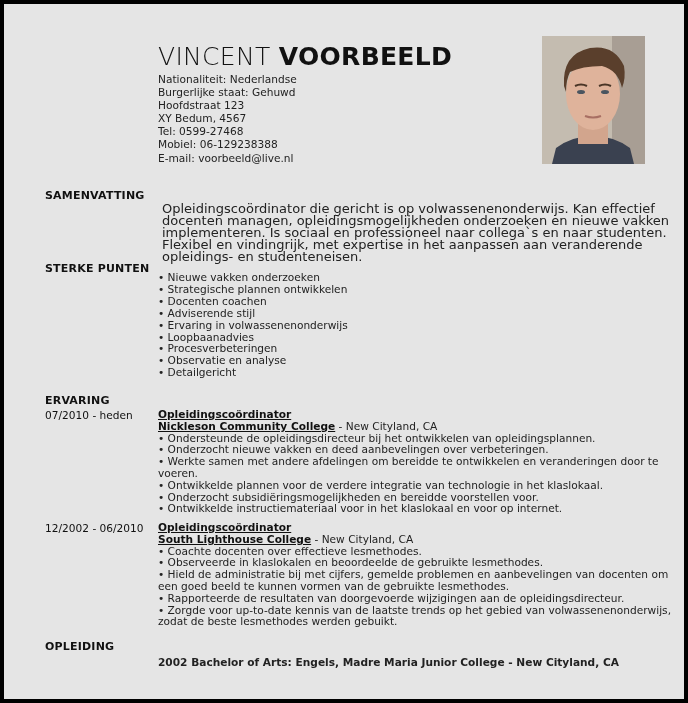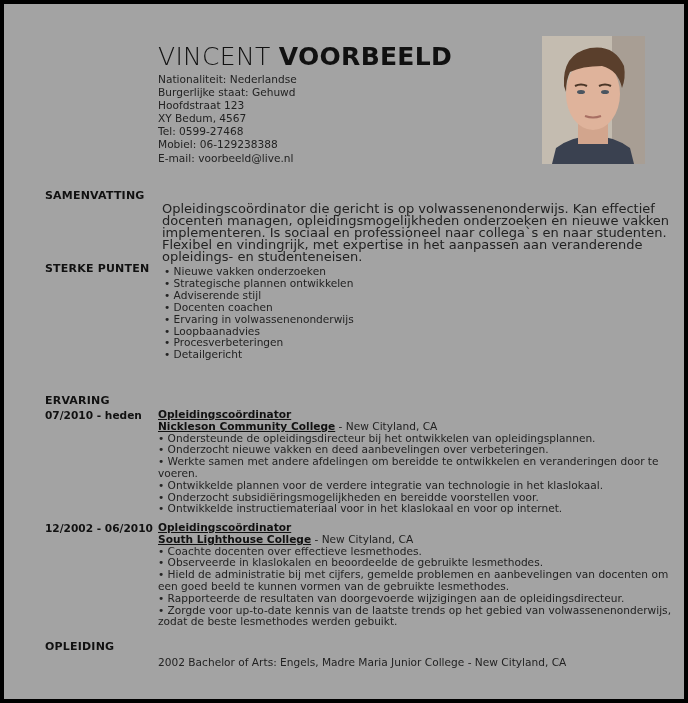--- a/index.html
+++ b/index.html
@@ -1,43 +1,43 @@
 <!DOCTYPE html>
 <html><head>
 <meta charset="utf-8">
 <style>
   html, body { margin:0; padding:0; }
   body {
     width:688px; height:703px; background:#000; position:relative; overflow:hidden;
     font-family:"DejaVu Sans", sans-serif;
   }
   .page {
-    position:absolute; left:4px; top:4px; width:680px; height:695px; background:#a3a3a3;
+    position:absolute; left:4px; top:4px; width:680px; height:695px; background:#e5e5e5;
     color:#1a1a1a;
   }
   .abs { position:absolute; }
   .name { left:154px; top:38px; font-size:25px; letter-spacing:0.3px; line-height:30px; white-space:nowrap; color:#111; }
   .name .first { font-weight:300; font-family:"DejaVu Sans", sans-serif; }
   .name .last { font-weight:bold; }
   .contact { left:154px; top:69px; font-size:10.6px; line-height:13.1px; color:#222; }
   .contact div { white-space:nowrap; }
   .photo {
     left:538px; top:32px; width:103px; height:128px; overflow:hidden;
     background: linear-gradient(90deg,#cfc7bb 0%, #b9afa2 30%, #a79c90 70%, #8f8780 100%);
   }
   .heading { left:41px; font-size:11px; font-weight:bold; color:#111; letter-spacing:0.2px; white-space:nowrap; }
   .para { left:158px; width:520px; font-size:13px; line-height:12px; color:#222; }
   .bullets { left:154px; font-size:10.6px; line-height:11.9px; color:#222; }
   .bullets div { white-space:nowrap; }
-  .date { left:41px; font-size:10.6px; font-weight:bold; color:#111; white-space:nowrap; }
+  .date { left:41px; font-size:10.6px; font-weight:normal; color:#111; white-space:nowrap; }
   .job { left:154px; width:525px; font-size:10.6px; line-height:11.8px; color:#222; }
   .job .title, .job .org { font-weight:bold; color:#111;text-decoration:underline; }
   .job .loc { font-weight:normal; }
   .job .line { white-space:normal; }
-  .edu { left:154px; top:652px; font-size:10.6px; color:#222; white-space:nowrap; }
+  .edu { left:154px; top:652px; font-size:10.6px; color:#222; white-space:nowrap;font-weight:bold; }
 </style>
 </head>
 <body>
 
 <div class="page">
 
   <div class="abs name">
     <span class="first">VINCENT</span>
     <span class="last">VOORBEELD</span>
   </div>
@@ -65,28 +65,29 @@
       <path d="M33 50 Q39 47 45 50" stroke="#4a3526" stroke-width="2" fill="none"></path>
       <path d="M57 50 Q63 47 69 50" stroke="#4a3526" stroke-width="2" fill="none"></path>
       <path d="M43 80 Q51 83 59 80" stroke="#a86f63" stroke-width="2" fill="none"></path>
     </svg>
   </div>
 
   <div class="abs heading" style="top:185px;">SAMENVATTING</div>
   <div class="abs para" style="top:199px;">Opleidingscoördinator die gericht is op volwassenenonderwijs. Kan effectief docenten managen, opleidingsmogelijkheden onderzoeken en nieuwe vakken implementeren. Is sociaal en professioneel naar collega`s en naar studenten. Flexibel en vindingrijk, met expertise in het aanpassen aan veranderende opleidings- en studenteneisen.</div>
 
   <div class="abs heading" style="top:258px;">STERKE PUNTEN</div>
-  <div class="abs bullets" style="top:262px;margin-left:6px;">
+  <div class="abs bullets" style="top:268px;">
     <div>• Nieuwe vakken onderzoeken</div>
     <div>• Strategische plannen ontwikkelen</div>
+    <div>• Docenten coachen</div>
     <div>• Adviserende stijl</div>
-    <div>• Docenten coachen</div>
     <div>• Ervaring in volwassenenonderwijs</div>
     <div>• Loopbaanadvies</div>
     <div>• Procesverbeteringen</div>
+    <div>• Observatie en analyse</div>
     <div>• Detailgericht</div>
   </div>
 
   <div class="abs heading" style="top:390px;">ERVARING</div>
 
   <div class="abs date" style="top:405px;">07/2010 - heden</div>
   <div class="abs job" style="top:405px;">
     <div class="title">Opleidingscoördinator</div>
     <div><span class="org">Nickleson Community College</span><span class="loc"> - New Cityland, CA</span></div>
     <div class="line">• Ondersteunde de opleidingsdirecteur bij het ontwikkelen van opleidingsplannen.</div>

